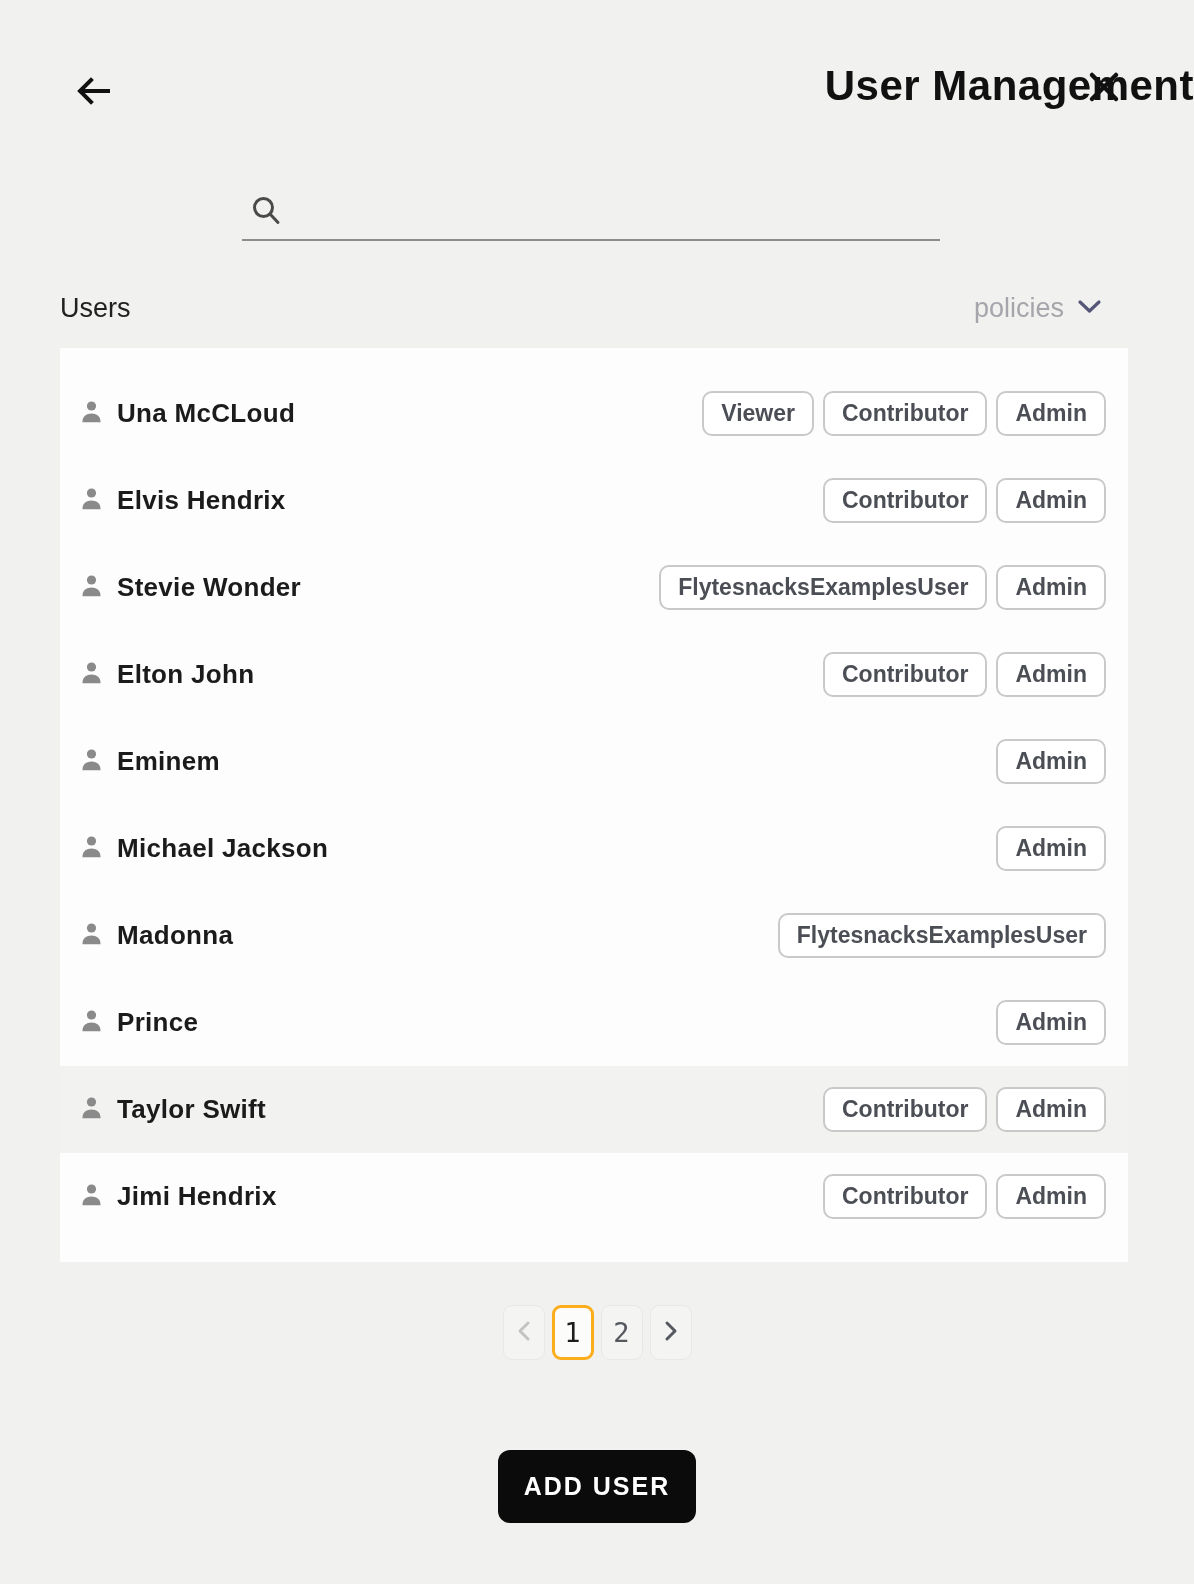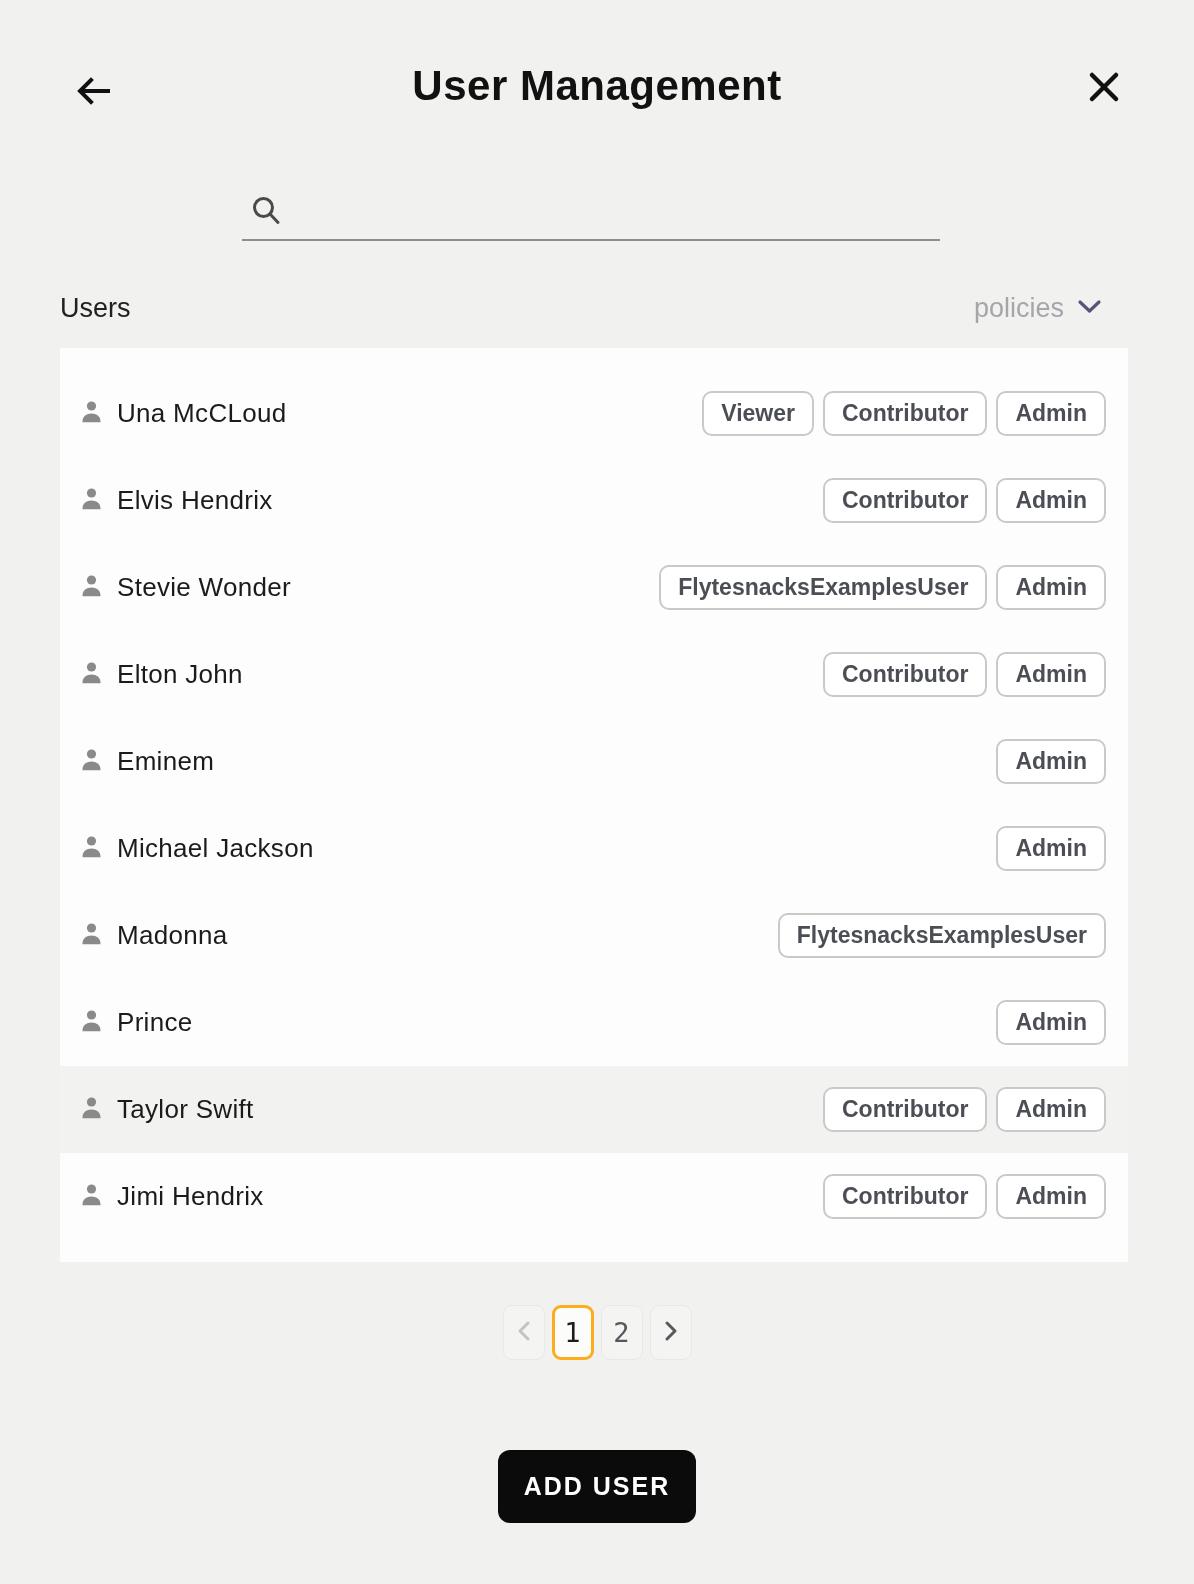--- a/index.html
+++ b/index.html
@@ -18,21 +18,21 @@
     color:#1b1b1b;
     overflow:hidden;
   }
   
   .back-button{
     position:absolute;left:68px;top:66px;width:52px;height:52px;
     background:none;border:none;cursor:pointer;display:flex;align-items:center;justify-content:center;
   }
   .page-title{
     position:absolute;left:0;top:62px;width:100%;
-    text-align:center;font-size:42px;font-weight:600;color:#111;
+    text-align:right;font-size:42px;font-weight:600;color:#111;
     letter-spacing:0.5px;
   }
   .close-button{
     position:absolute;right:64px;top:62px;width:52px;height:52px;
     background:none;border:none;cursor:pointer;display:flex;align-items:center;justify-content:center;
   }
   
   .search-bar{
     position:absolute;left:242px;top:188px;width:698px;height:53px;
     border-bottom:2px solid #8d8d8d;
@@ -66,21 +66,21 @@
     padding:22px 0;
   }
   .user-row{
     height:87px;
     display:flex;align-items:center;
     padding:0 22px 0 18px;
   }
   .user-row.highlighted{background:var(--row-highlight);}
   .person-icon{flex:0 0 auto;}
   .user-name{
-    margin-left:12px;font-size:26px;font-weight:400;color:#1b1b1b;letter-spacing:0.3px;
+    margin-left:12px;font-size:26px;font-weight:700;color:#1b1b1b;letter-spacing:0.3px;
   }
   .role-chips{margin-left:auto;display:flex;gap:9px;}
   .chip{
     border:2px solid var(--chip-border);
     border-radius:10px;
     background:#fff;
     padding:7px 17px;
     font-family:"Liberation Sans","DejaVu Sans",sans-serif;
     font-size:23px;color:var(--chip-text);
     cursor:pointer;white-space:nowrap;font-weight:bold;

